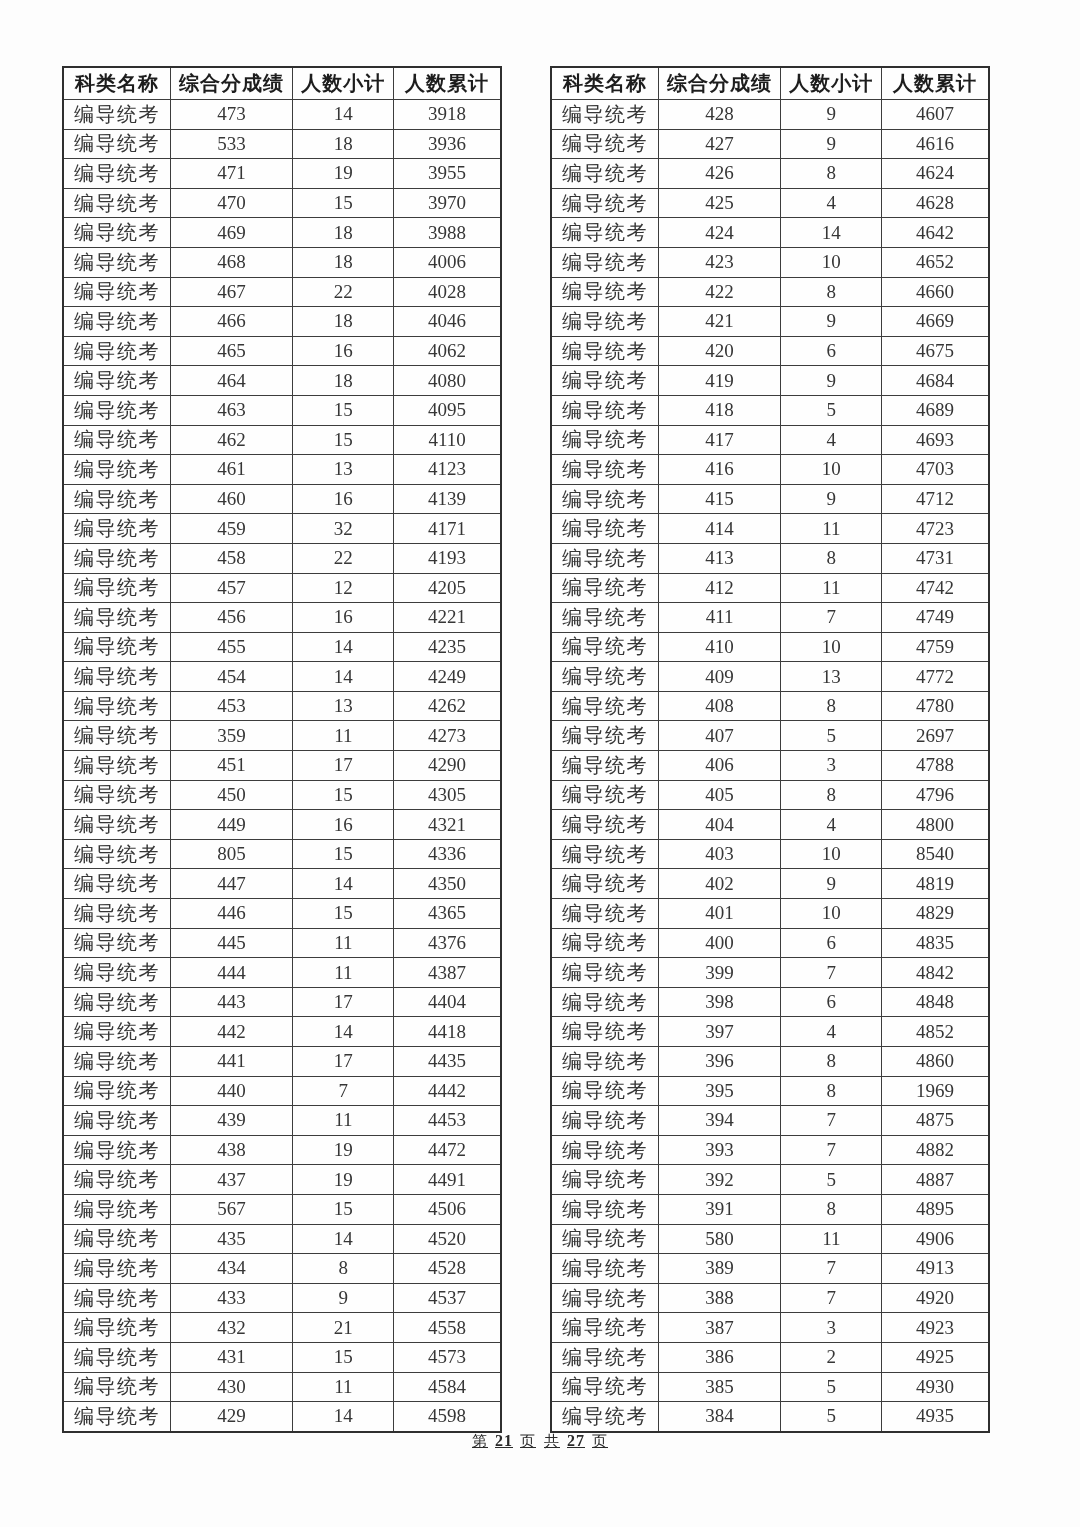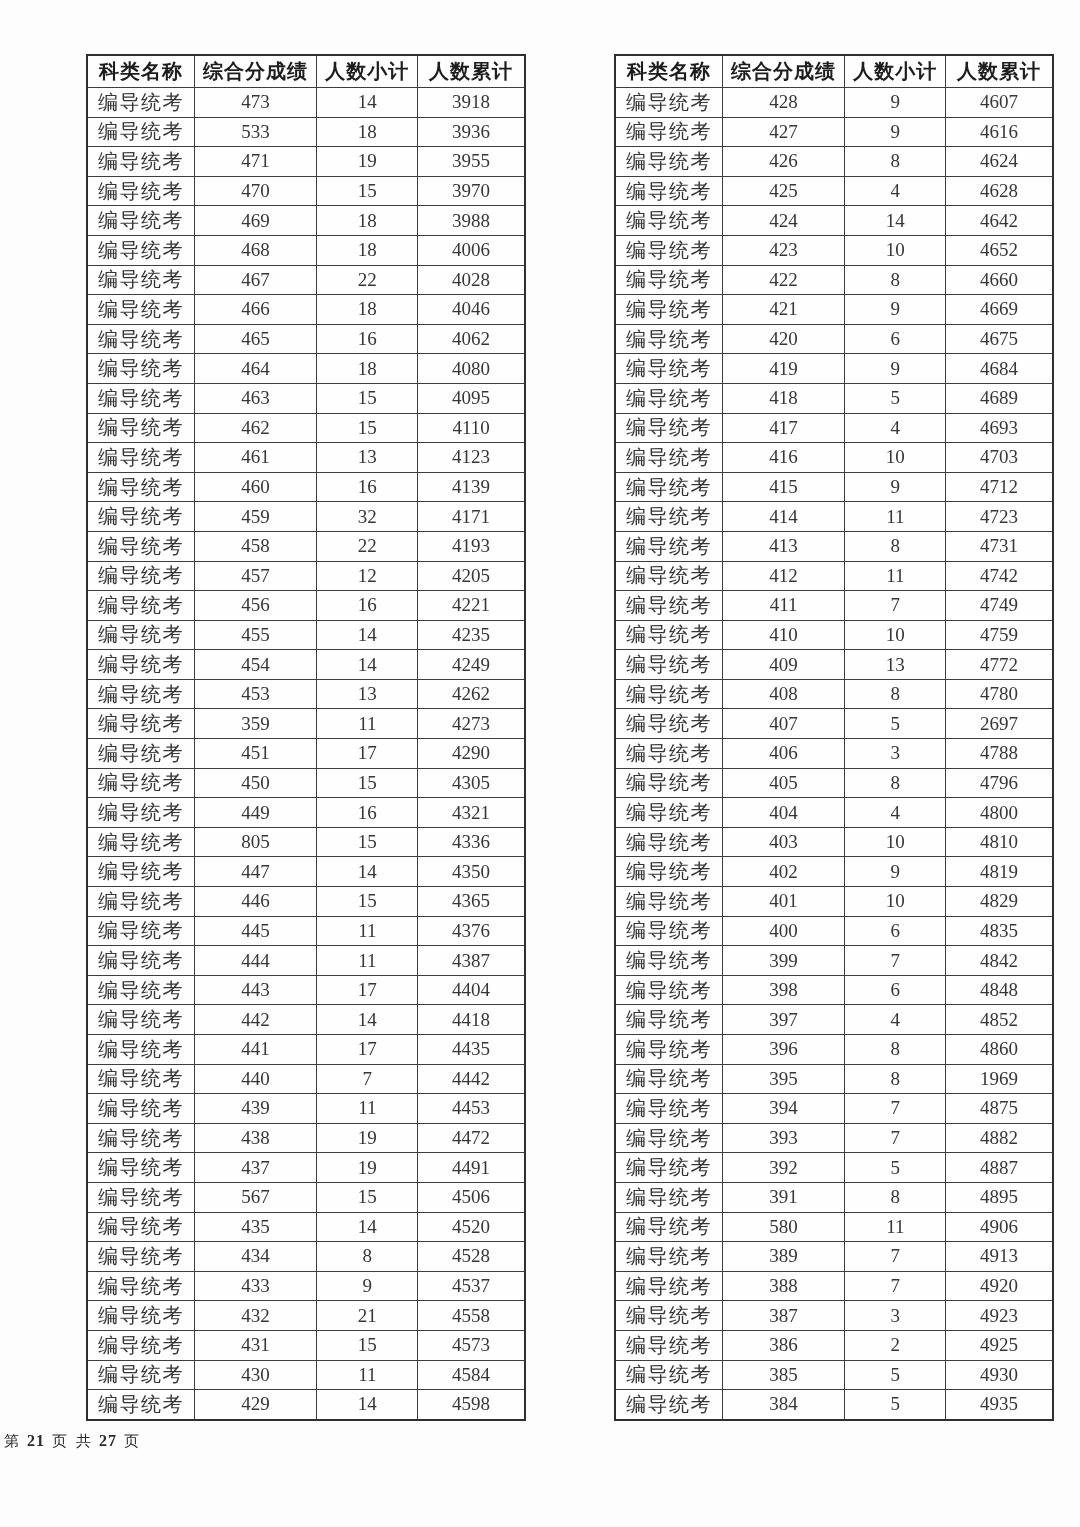--- a/index.html
+++ b/index.html
@@ -14,25 +14,24 @@
     font-family: "Liberation Serif", "DejaVu Serif", serif;
     color: #2e2e2e;
     background: #fdfdfd;
   }
   .page {
     position: absolute;
     inset: 0;
   }
   .tables-wrap {
     position: absolute;
-    top: 54px;
+    top: 66px;
     left: 62px;
     display: flex;
-    gap: 88px;
-    margin-left: 24px;
+    gap: 48px;
   }
   table.score-table {
     border-collapse: collapse;
     table-layout: fixed;
     width: 440px;
     background: #fefefe;
     border: 2px solid #2f2f2f;
   }
   table.score-table th,
   table.score-table td {
@@ -61,23 +60,25 @@
   }
   col.col-category   { width: 24.5%; }
   col.col-score      { width: 28%;   }
   col.col-count      { width: 23%;   }
   col.col-cumulative { width: 24.5%; }
   .footer {
     position: absolute;
     top: 1432px;
     left: 0;
     width: 100%;
+    text-align: center;
     font-size: 15px;
     color: #2a2a2a;
     letter-spacing: 1px;
+    text-decoration: underline;
   }
   .footer .zh {
     margin: 0 4px;
   }
   .footer .num {
     margin: 0 3px;
     font-size: 16px;
     font-weight: 700;
     font-family: "Liberation Serif", "DejaVu Serif", serif;
   }
@@ -541,21 +542,21 @@
           <tr>
             <td>编导统考</td>
             <td>404</td>
             <td>4</td>
             <td>4800</td>
           </tr>
           <tr>
             <td>编导统考</td>
             <td>403</td>
             <td>10</td>
-            <td>4810</td>
+            <td>8540</td>
           </tr>
           <tr>
             <td>编导统考</td>
             <td>402</td>
             <td>9</td>
             <td>4819</td>
           </tr>
           <tr>
             <td>编导统考</td>
             <td>401</td>

